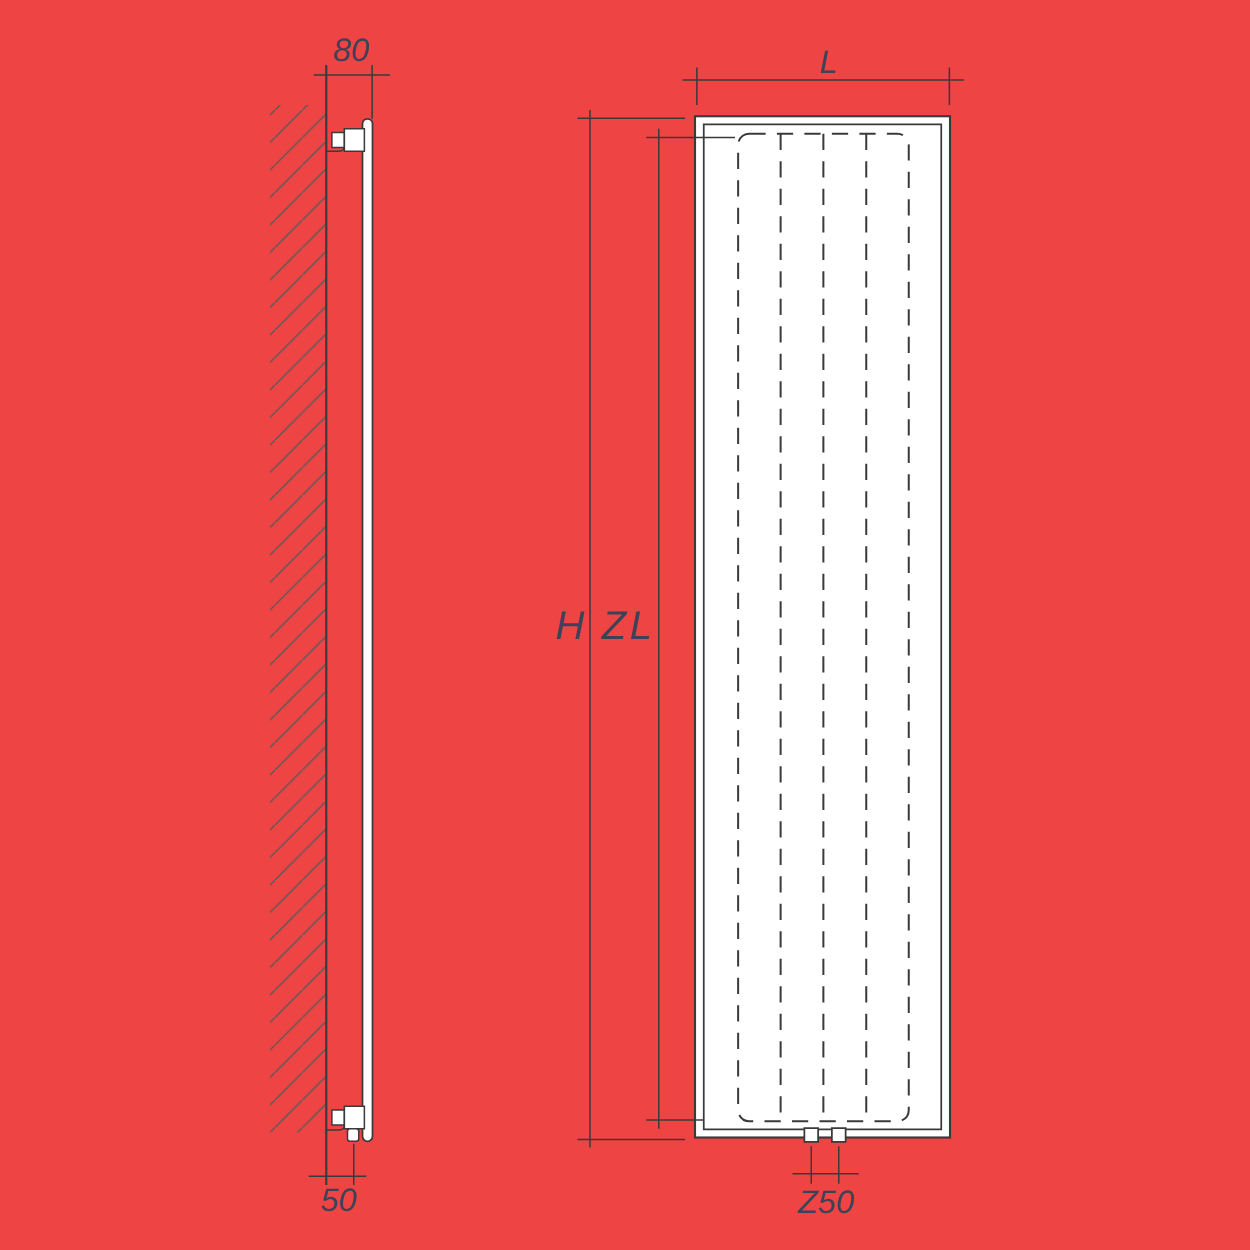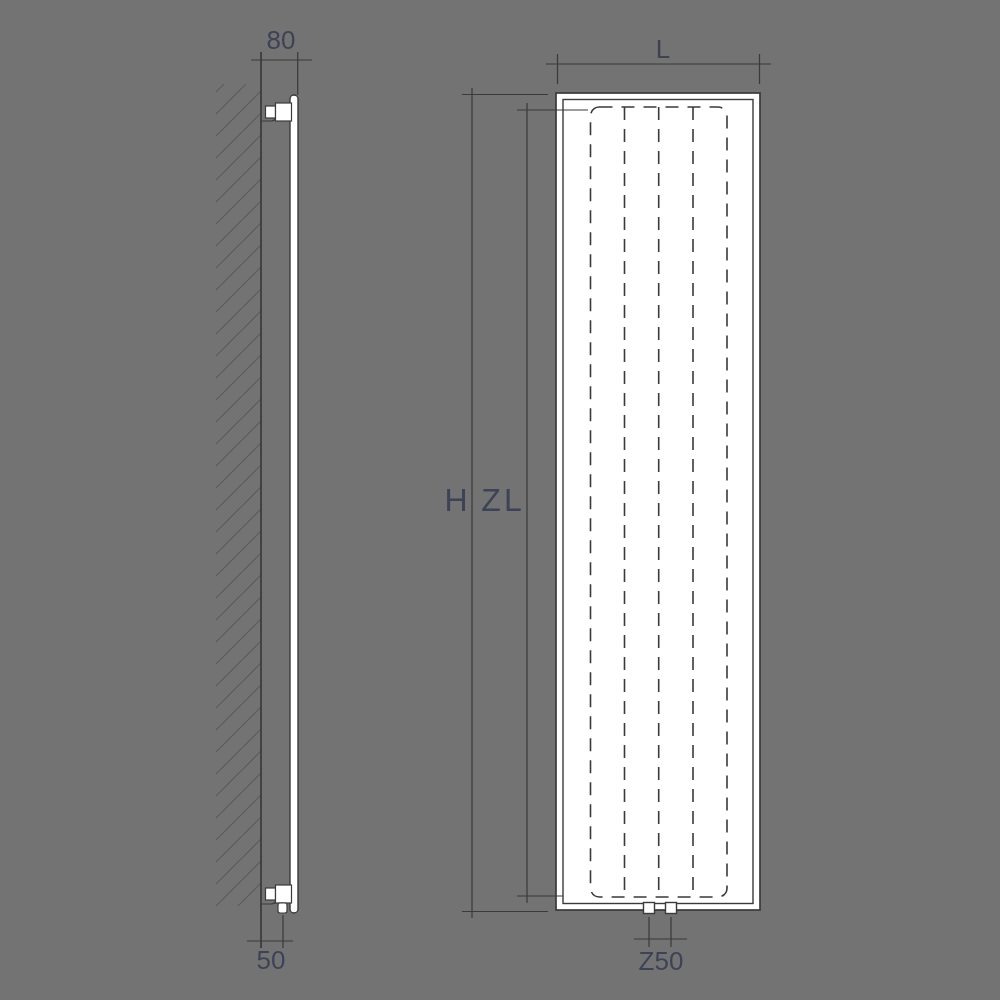--- a/index.html
+++ b/index.html
@@ -4,22 +4,23 @@
 <style>
   html, body {
     margin: 0;
     padding: 0;
     background: #ffffff;
   }
   .canvas {
     position: relative;
     width: 1000px;
     height: 1000px;
-    background: #737373;
+    background: #ef4444;
     overflow: hidden;
+    font-style: italic;
   }
   svg { display: block; }
   .ln {
     stroke: #3a3a3a;
     fill: none;
     stroke-linecap: butt;
   }
   .thin  { stroke-width: 1.2; }
   .mid   { stroke-width: 1.4; }
   .thick { stroke-width: 1.7; }

